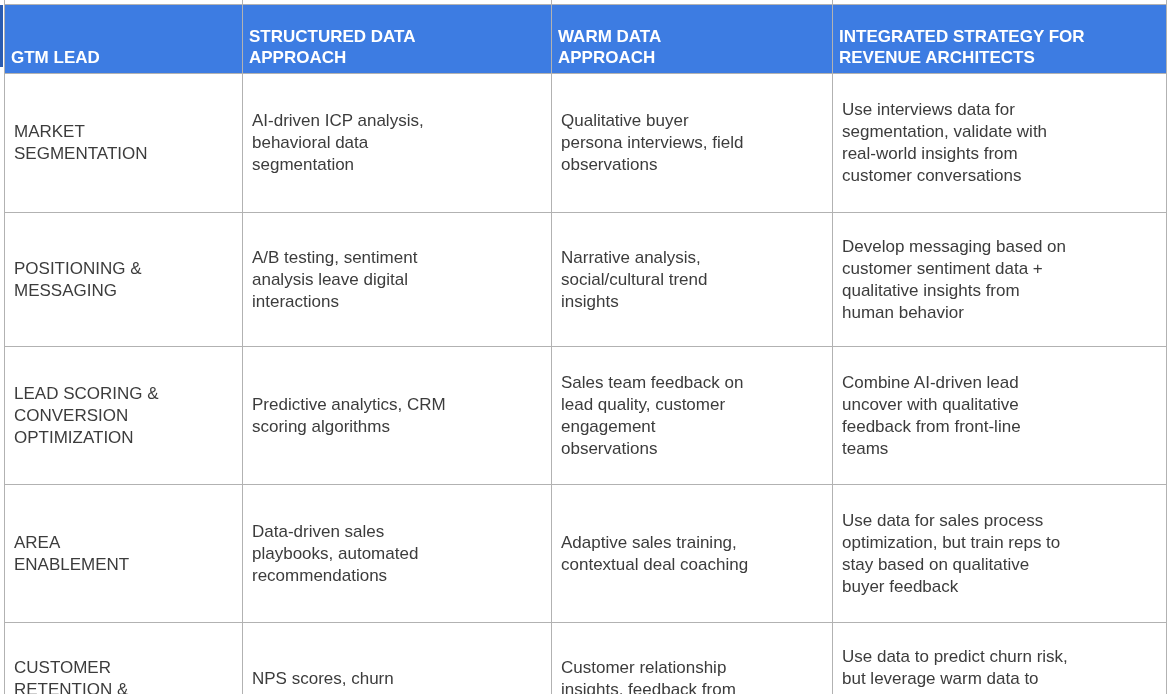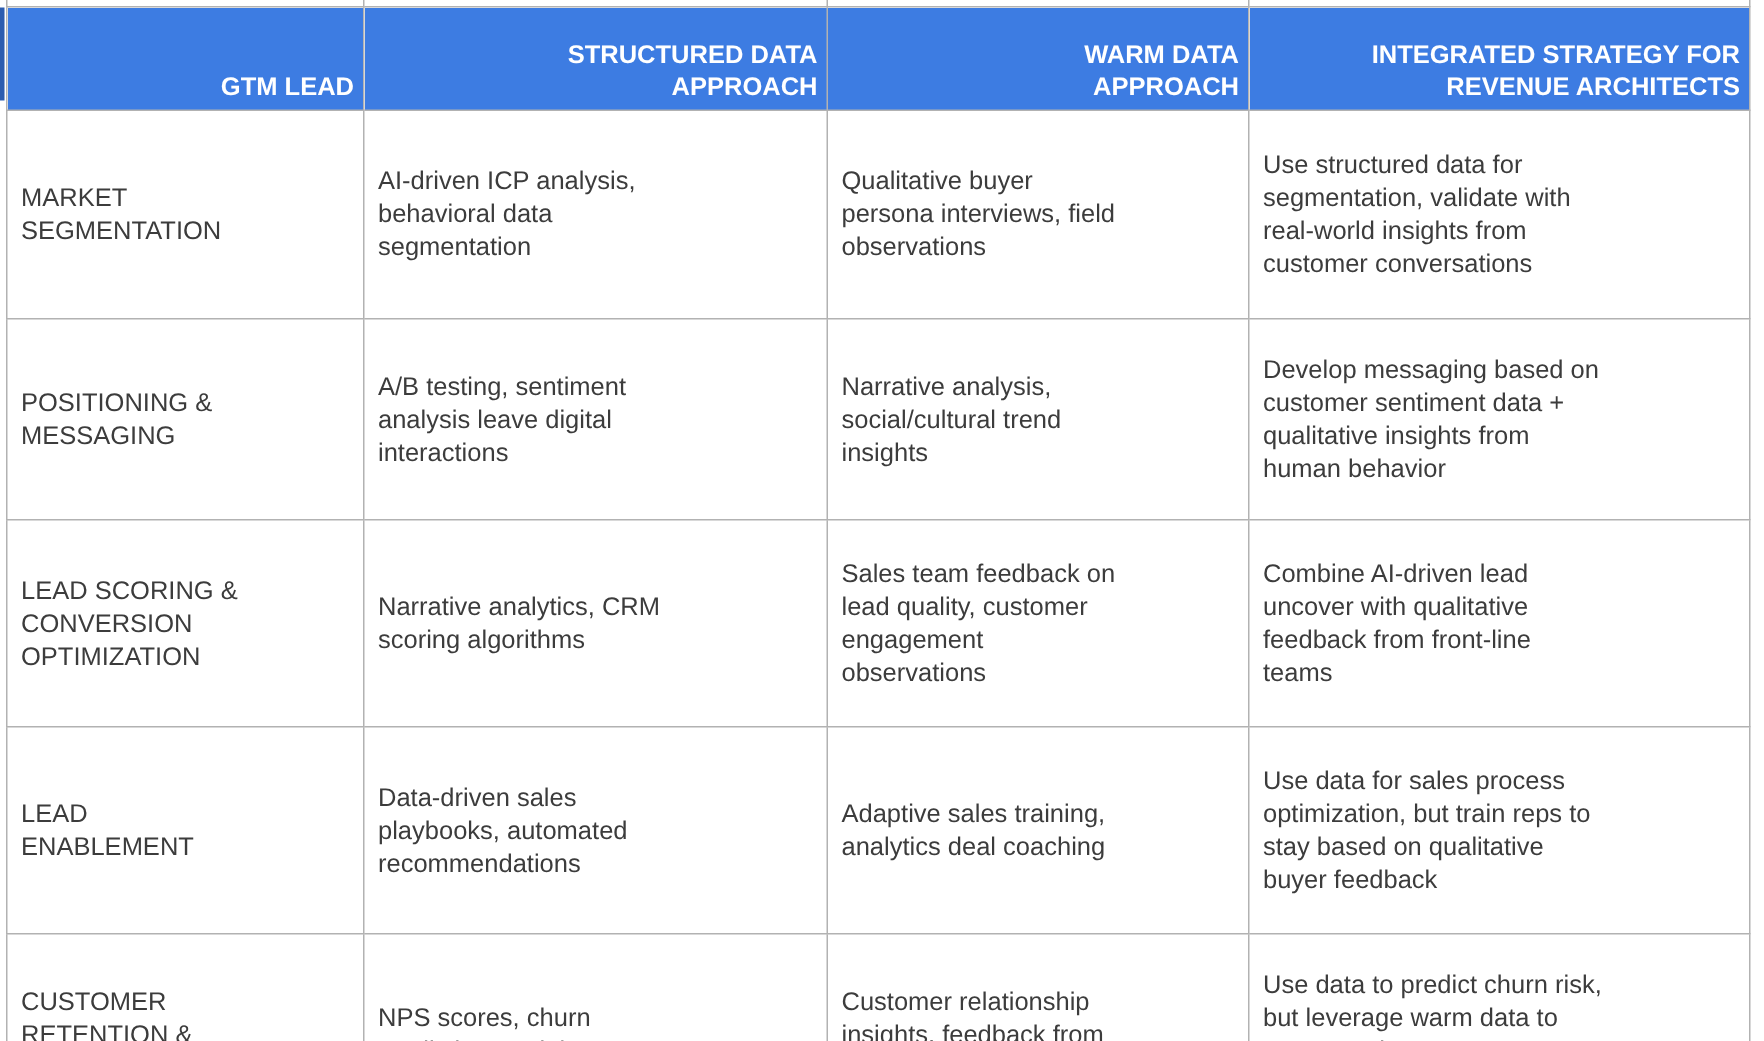--- a/index.html
+++ b/index.html
@@ -33,21 +33,21 @@
   
   tr.sliver-top td    { height: 4px;  border-top: none;    background: #ffffff; }
 
   tr.header-row th {
     height: 61px;
     background: #3d7ce2;
     color: #ffffff;
     font-size: 17px;
     font-weight: bold;
     line-height: 21px;
-    text-align: right;
+    text-align: left;
     vertical-align: bottom;
     padding: 2px 6px 5px 6px;
     white-space: pre-line;
   }
   tr.data-row td {
     vertical-align: middle;
     padding: 6px 8px 6px 9px;
     color: #3c3c3c;
     font-size: 17px;
     line-height: 22px;
@@ -94,21 +94,21 @@
 
     <tr class="data-row row-1">
       <td>MARKET
 SEGMENTATION</td>
       <td>AI-driven ICP analysis,
 behavioral data
 segmentation</td>
       <td>Qualitative buyer
 persona interviews, field
 observations</td>
-      <td>Use structured data for
+      <td>Use interviews data for
 segmentation, validate with
 real-world insights from
 customer conversations</td>
     </tr>
 
     <tr class="data-row row-2">
       <td>POSITIONING &amp;
 MESSAGING</td>
       <td>A/B testing, sentiment
 analysis leave digital
@@ -119,40 +119,40 @@
       <td>Develop messaging based on
 customer sentiment data +
 qualitative insights from
 human behavior</td>
     </tr>
 
     <tr class="data-row row-3">
       <td>LEAD SCORING &amp;
 CONVERSION
 OPTIMIZATION</td>
-      <td>Narrative analytics, CRM
+      <td>Predictive analytics, CRM
 scoring algorithms</td>
       <td>Sales team feedback on
 lead quality, customer
 engagement
 observations</td>
       <td>Combine AI-driven lead
 uncover with qualitative
 feedback from front-line
 teams</td>
     </tr>
 
     <tr class="data-row row-4">
-      <td>LEAD
+      <td>AREA
 ENABLEMENT</td>
       <td>Data-driven sales
 playbooks, automated
 recommendations</td>
       <td>Adaptive sales training,
-analytics deal coaching</td>
+contextual deal coaching</td>
       <td>Use data for sales process
 optimization, but train reps to
 stay based on qualitative
 buyer feedback</td>
     </tr>
 
     <tr class="data-row row-5">
       <td>CUSTOMER
 RETENTION &amp;
 EXPANSION</td>

